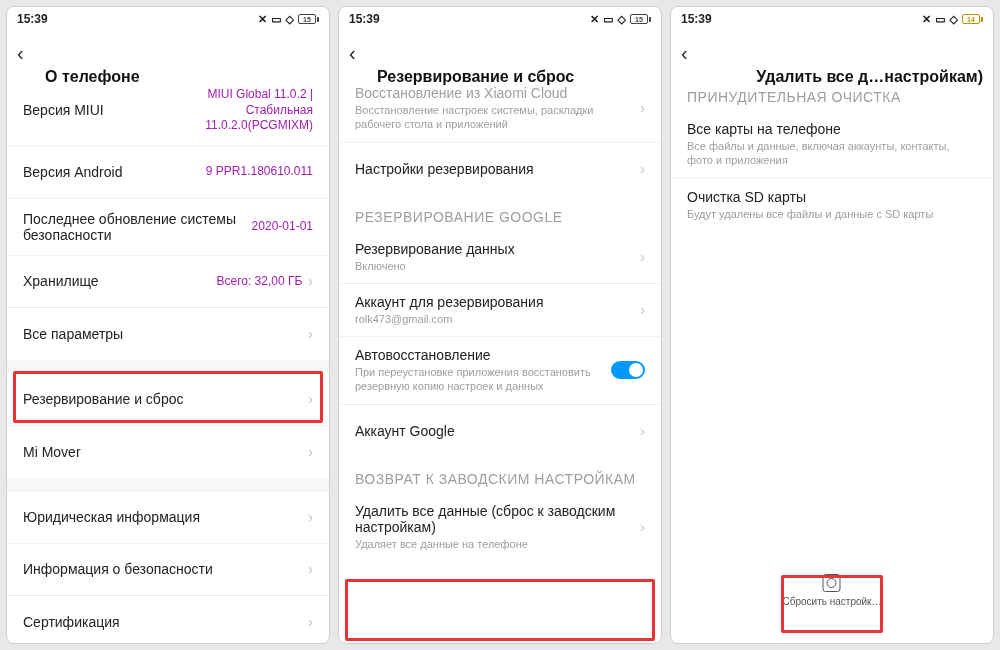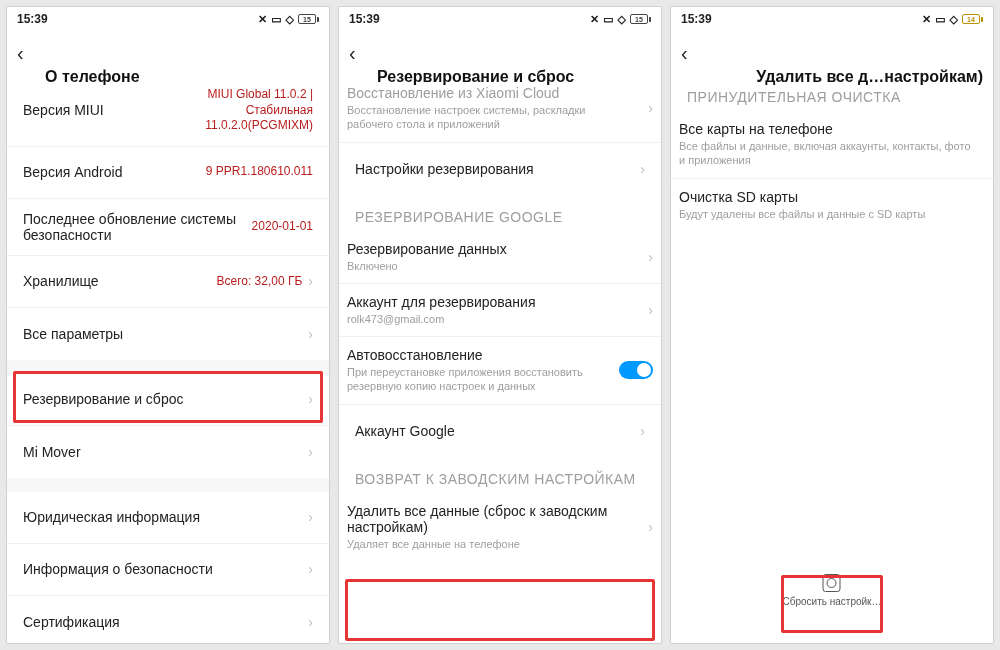--- a/index.html
+++ b/index.html
@@ -8,21 +8,21 @@
     font-family: -apple-system, "Helvetica Neue", Arial, sans-serif;
     width: 1000px; height: 650px;
     display: flex; gap: 8px;
     padding: 6px;
     overflow: hidden;
   }
   .phone {
     flex: 1 1 0;
     background: #fff;
     border: 1px solid #d0d0d0;
-    border-radius: 2px;
+    border-radius: 8px;
     display: flex;
     flex-direction: column;
     position: relative;
     overflow: hidden;
   }
   .statusbar {
     height: 24px;
     display: flex;
     align-items: center;
     justify-content: space-between;
@@ -49,26 +49,26 @@
   .header-title { font-size:16px; font-weight:600; color:#111; flex:1; padding-left:4px;margin-top:48px;}
   .content { flex:1; overflow:hidden; position:relative;}
   .section-label{
     font-size:14px; letter-spacing:0.5px; color:#9e9e9e;
     padding: 14px 16px 6px 16px; text-transform:uppercase;
   }
   .row{
     display:flex; align-items:center; justify-content:space-between;
     padding: 12px 16px; min-height:52px;
   }
-  .row.tight{ min-height:44px; padding:10px 8px;}
+  .row.tight{ min-height:44px; padding:10px 16px;}
   .row.sep{ border-bottom:1px solid #f1f1f1;}
   .left{ display:flex; flex-direction:column; flex:1; padding-right:8px;}
   .label{ font-size:14px; color:#222;}
   .sub{ font-size:11px; color:#9e9e9e; line-height:1.3; margin-top:2px;}
-  .value{ font-size:12px; color:#b91c1c; text-align:right; line-height:1.3;}
+  .value{ font-size:12px; color:#a21caf; text-align:right; line-height:1.3;}
   .chev{ color:#c0c0c0; font-size:14px; padding-left:6px;}
   .spacer{ height:14px; background:#f7f7f7;}
   .toggle{
     width:34px; height:18px; border-radius:10px; background:#0099ff;
     position:relative; flex:0 0 34px;
   }
   .toggle::after{
     content:""; position:absolute; right:2px; top:2px; width:14px; height:14px;
     background:#fff; border-radius:50%;
   }

